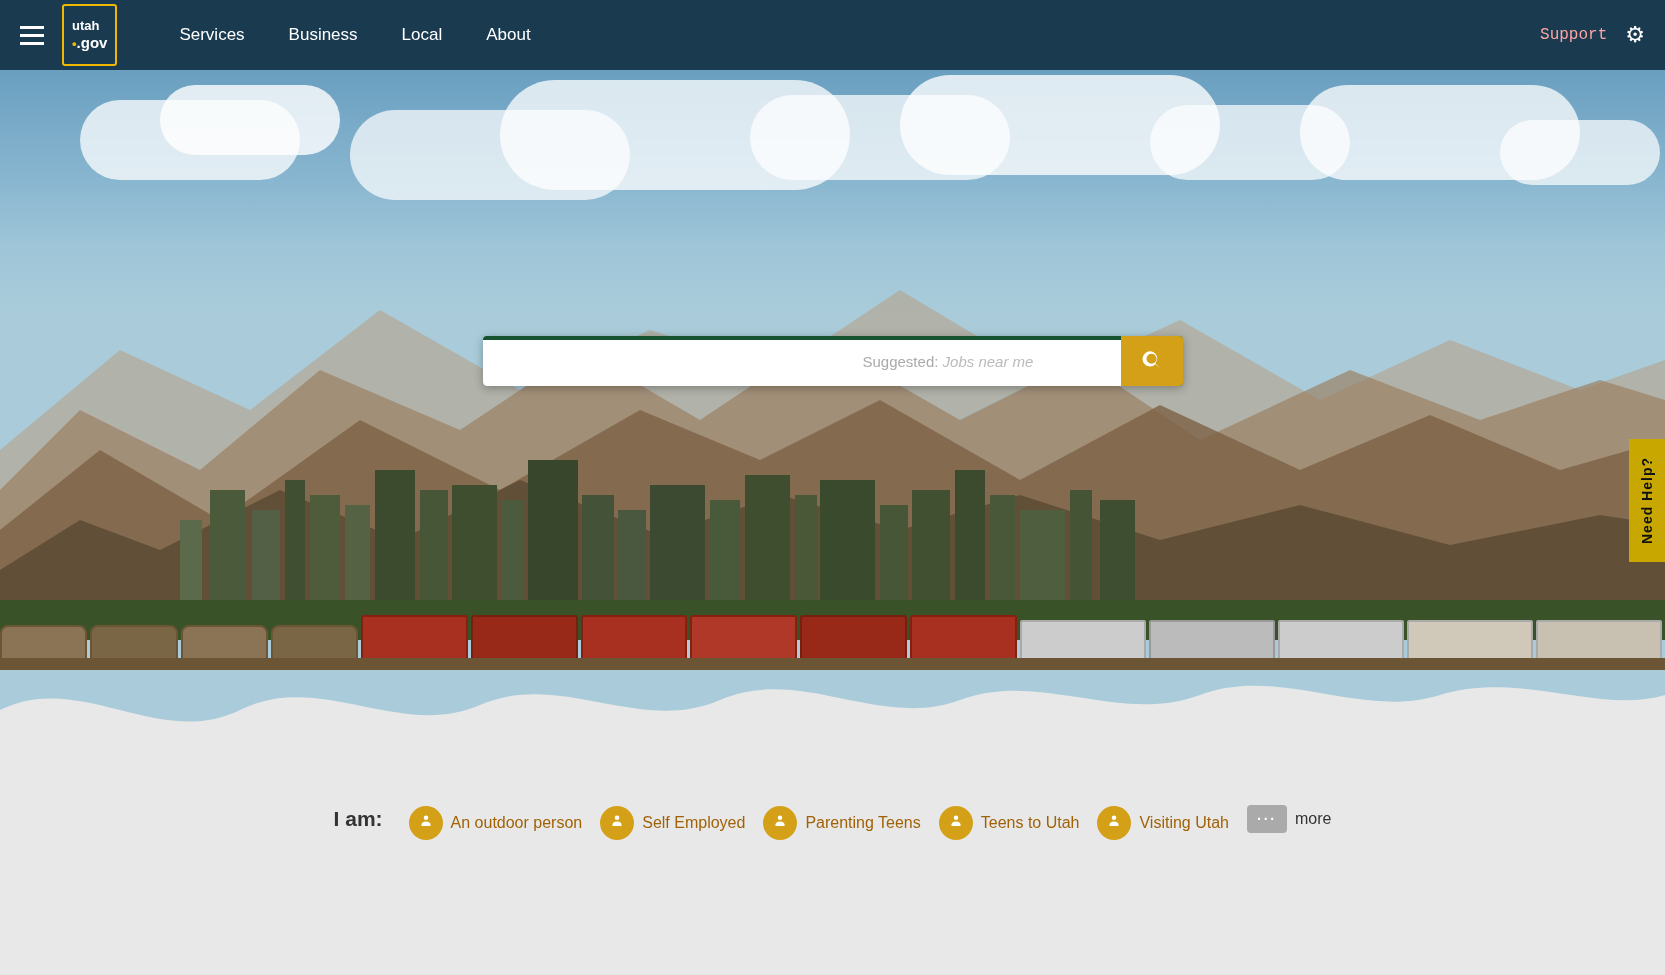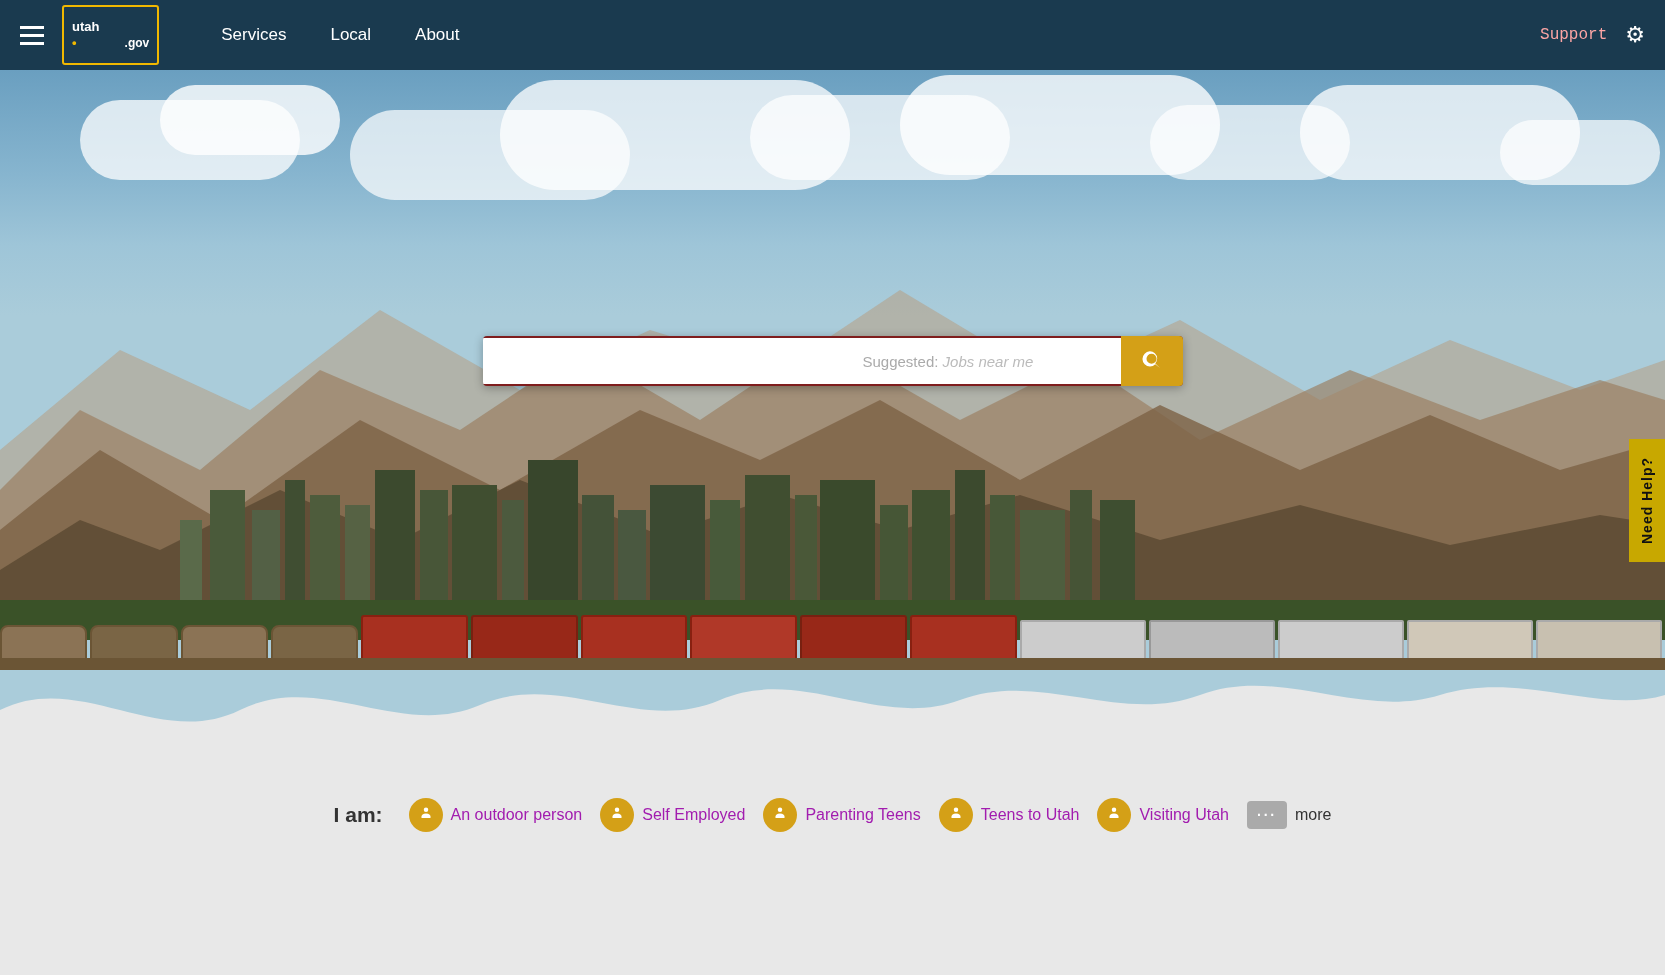--- a/index.html
+++ b/index.html
@@ -78,22 +78,22 @@
     .search-container {
       position: absolute;
       top: 38%;
       left: 50%;
       transform: translateX(-50%);
       width: 700px;
       z-index: 20;
     }
     .search-box {
       display: flex;
-      align-items: center;
-      background: #7f1d1d;
+      align-items: flex-end;
+      background: #14532d;
       border-radius: 4px;
       overflow: hidden;
       box-shadow: 0 2px 10px rgba(0,0,0,0.3);
       text-decoration: underline;
     }
     .search-input {
       flex: 1;
       border: none;
       outline: none;
       padding: 14px 18px;
@@ -127,22 +127,23 @@
       font-weight: bold;
       color: #333;
       margin-right: 8px;
     }
     .i-am-item {
       display: flex;
       align-items: center;
       gap: 8px;
       cursor: pointer;
       font-size: 16px;
-      color: #a21caf;
+      color: #a16207;
       font-weight: 500;
+      margin-top: 8px;
     }
     .i-am-icon {
       width: 34px;
       height: 34px;
       background: #d4a017;
       border-radius: 50%;
       display: flex;
       align-items: center;
       justify-content: center;
       color: white;
@@ -191,26 +192,27 @@
 <header>
   <div class="hamburger">
     <span></span>
       <span></span>
       <span></span>
   </div>
   <div class="logo-wrap">
     <div style="background:#1a3a4f; padding:12px 8px; border:2px solid #f0b800; border-radius:3px;">
       <div style="color:white; font-size:13px; font-weight:bold; line-height:1.2;">
         <span>utah</span><br>
-        <span style="color:#f0b800;">•</span><span style="font-size:12px;margin-left:48px;">.gov</span>
+        <span style="color:#f0b800;">•</span><span style="font-size:15px;">.gov</span>
       </div>
     </div>
   </div>
   <nav>
     <a href="#">Services</a>
+    <a href="#">Business</a>
     <a href="#">Local</a>
     <a href="#">About</a>
   </nav>
   <div class="header-right">
     <a href="#" class="support-link">Support</a>
     <span class="settings-icon">⚙</span>
   </div>
 </header>
 
 <div class="hero">

